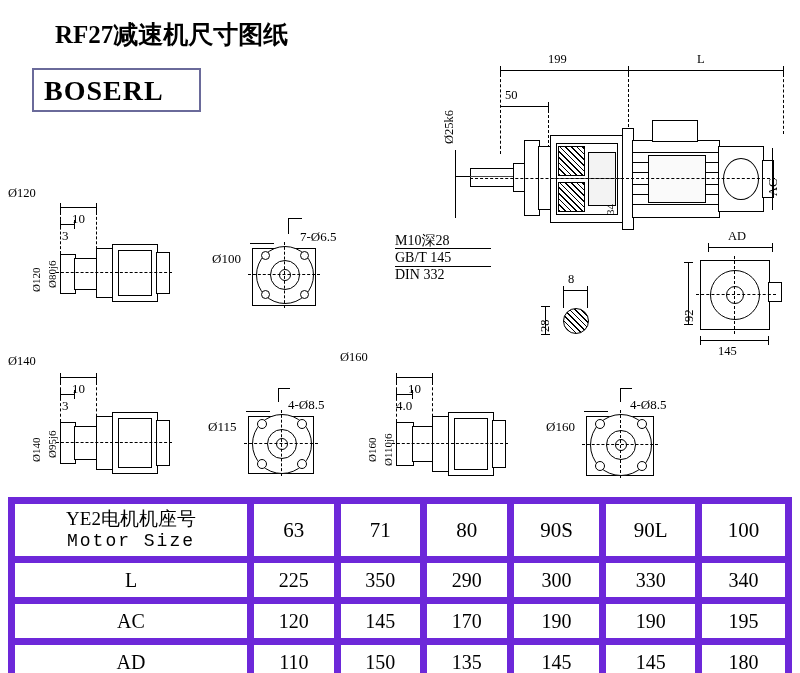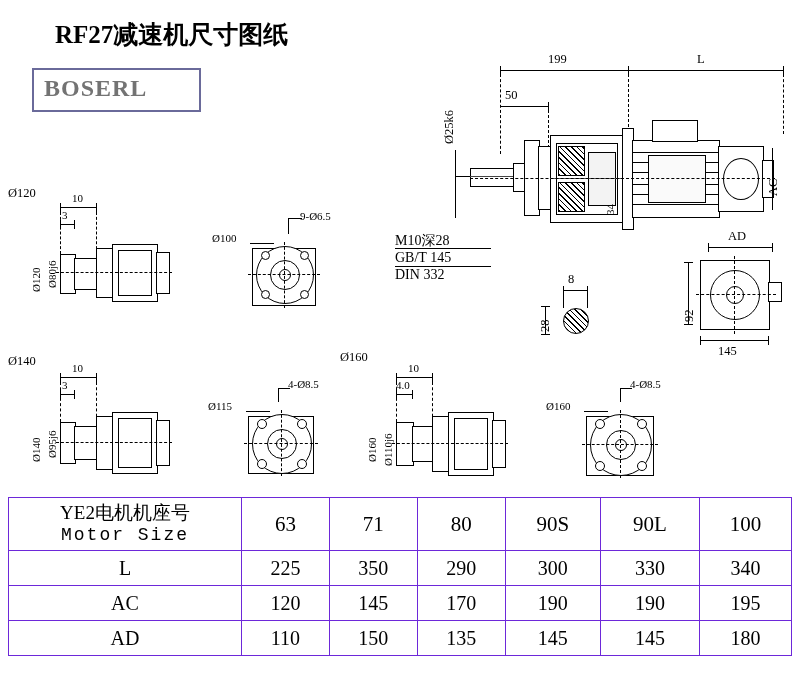--- a/index.html
+++ b/index.html
@@ -24,62 +24,62 @@
 
   
   #logo-box{
     position:absolute;left:32px;top:68px;
     width:165px;height:40px;
     border:2px solid #6a6a9a;
     background:#fff;
   }
   #logo-text{
     position:absolute;left:10px;top:5px;
-    font-size:24px;font-weight:bold;
-    color:#737373;
+    font-size:28px;font-weight:bold;
+    color:#000000;
     font-family:"Liberation Serif", serif;
     letter-spacing:1px;
   }
 
   
   .ln{position:absolute;background:#000;}
   .h{height:1px;}
   .v{width:1px;}
   .dash-h{position:absolute;height:0;border-top:1px dashed #000;}
   .dash-v{position:absolute;width:0;border-left:1px dashed #000;}
   .box{position:absolute;border:1px solid #000;background:#fff;}
   .circ{position:absolute;border:1px solid #000;border-radius:50%;background:#fff;}
   .hatch{
     position:absolute;border:1px solid #000;
     background:repeating-linear-gradient(45deg,#000 0 1px,#fff 1px 4px);
   }
 
   .lbl{position:absolute;font-size:12.5px;font-family:"Liberation Serif",serif;white-space:nowrap;}
-  .lbl-s{position:absolute;font-size:11px;font-family:"Liberation Serif",serif;white-space:nowrap;}
+  .lbl-s{position:absolute;font-size:13px;font-family:"Liberation Serif",serif;white-space:nowrap;margin-top:19px;}
   .vtxt{
     position:absolute;
     transform-origin:left top;
     transform:rotate(-90deg);
     font-size:12.5px;
     font-family:"Liberation Serif",serif;
     white-space:nowrap;
   }
 
   
   #notes{position:absolute;left:395px;top:232px;font-size:14px;line-height:17px;}
   #notes div{white-space:nowrap;}
 
   
   #spec-table{
     position:absolute;left:8px;top:497px;width:784px;
     border-collapse:collapse;
     font-family:"Liberation Serif",serif;
   }
   #spec-table td{
-    border:1px solid #6d28d9;
+    border:7px solid #6d28d9;
     text-align:center;
     font-size:20px;
     height:34px;
     padding:0;
   }
   #spec-table td.first{width:232px;}
   #spec-table td.hdr-first{
     font-size:19px;line-height:22px;height:52px;
   }
   #spec-table td.hdr-val{font-size:21px;}
@@ -222,21 +222,21 @@
     <div class="box" style="left:60px;top:254px;width:14px;height:38px;"></div>
     <div class="box" style="left:74px;top:258px;width:22px;height:30px;"></div>
     <div class="box" style="left:96px;top:248px;width:16px;height:48px;"></div>
     <div class="box" style="left:112px;top:244px;width:44px;height:56px;"></div>
     <div class="box" style="left:118px;top:250px;width:32px;height:44px;"></div>
     <div class="box" style="left:156px;top:252px;width:12px;height:40px;"></div>
     <div class="dash-h" style="left:56px;top:272px;width:116px;"></div>
   </div>
 
   <div>
-    <div class="lbl-s" style="left:300px;top:210px;">9-Ø6.5</div>
+    <div class="lbl-s" style="left:300px;top:210px;">7-Ø6.5</div>
     <div class="ln h" style="left:288px;top:218px;width:14px;"></div>
     <div class="ln v" style="left:288px;top:218px;height:16px;"></div>
     <div class="lbl-s" style="left:212px;top:232px;">Ø100</div>
     <div class="ln h" style="left:250px;top:243px;width:24px;"></div>
 
     <div class="box" style="left:252px;top:248px;width:62px;height:56px;"></div>
     <div class="circ" style="left:256px;top:246px;width:56px;height:56px;"></div>
     <div class="circ" style="left:270px;top:260px;width:28px;height:28px;"></div>
     <div class="circ" style="left:279px;top:269px;width:10px;height:10px;"></div>
     <div class="circ" style="left:261px;top:251px;width:7px;height:7px;"></div>

